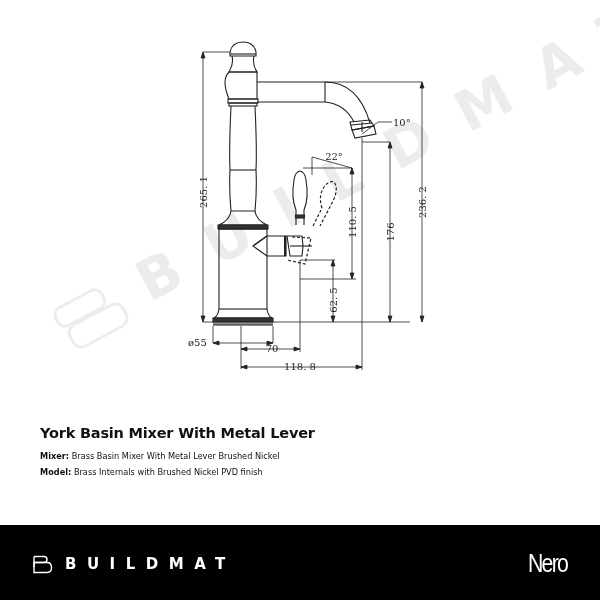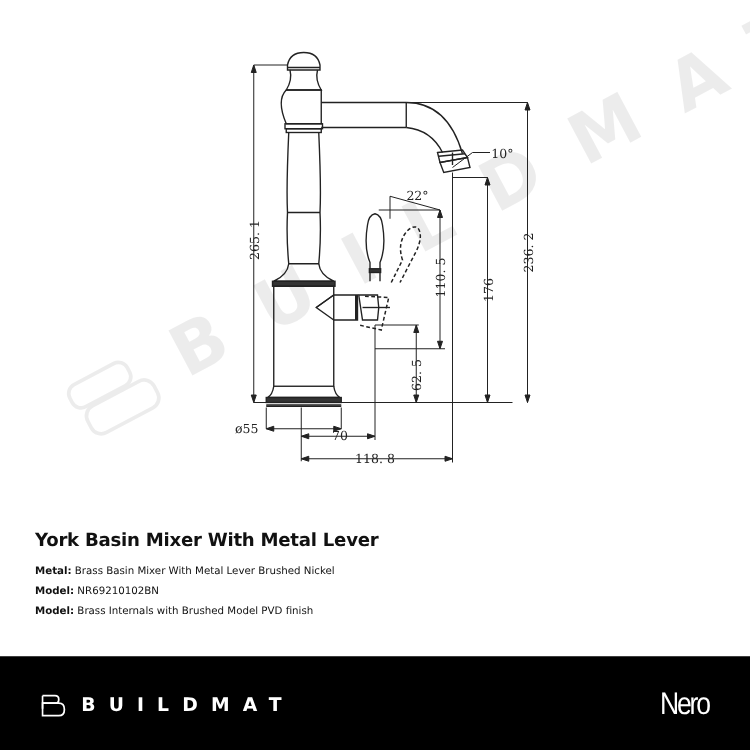--- a/index.html
+++ b/index.html
@@ -4,21 +4,21 @@
   <style>
     * { margin: 0; padding: 0; box-sizing: border-box; }
     html, body { width: 600px; height: 600px; background: #ffffff; overflow: hidden; }
     body { position: relative; font-family: "DejaVu Sans", "Liberation Sans", sans-serif; color: #111; }
 
     .drawing { position: absolute; left: 0; top: 0; width: 600px; height: 400px; }
     .drawing svg { position: absolute; left: 0; top: 0; }
 
     .dim-text { font-family: "DejaVu Serif", "Liberation Serif", serif; font-size: 10px; fill: #222; }
 
-    .info { position: absolute; left: 28px; top: 425px; width: 560px; }
+    .info { position: absolute; left: 40px; top: 425px; width: 560px; }
     .title { font-family: "DejaVu Sans", "Liberation Sans", sans-serif; font-weight: bold; font-size: 14.5px; color: #111; letter-spacing: -0.2px; margin-bottom: 10px; white-space: nowrap; }
     .spec { font-family: "DejaVu Sans", "Liberation Sans", sans-serif; font-size: 8.2px; color: #111; line-height: 11px; margin-bottom: 5px; white-space: nowrap; }
     .spec b { font-weight: bold; }
 
     .footer { position: absolute; left: 0; top: 525px; width: 600px; height: 75px; background: #000000; }
     .brand { position: absolute; left: 33px; top: 28px; height: 22px; display: flex; align-items: center; }
     .brand-logo { width: 20px; height: 19px; margin-right: 12px; }
     .brand-name { font-family: "DejaVu Sans", "Liberation Sans", sans-serif; font-weight: bold; color: #fff; font-size: 15px; letter-spacing: 10.5px; }
     .partner { position: absolute; right: 33px; top: 24px; font-family: "Liberation Sans", "DejaVu Sans", sans-serif; font-size: 25px; color: #fff; letter-spacing: -2px; font-weight: normal; transform: scaleX(0.85); transform-origin: right center; }
   </style>
@@ -152,23 +152,22 @@
       <text class="dim-text" x="272" y="352" text-anchor="middle">70</text>
       <text class="dim-text" x="300" y="370" text-anchor="middle">118. 8</text>
       <text class="dim-text" x="334" y="160" text-anchor="middle" font-size="9">22°</text>
       <text class="dim-text" x="393" y="126" font-size="11">10°</text>
     </g>
   </svg>
 </div>
 
 <div class="info">
   <div class="title">York Basin Mixer With Metal Lever</div>
-  <div class="spec"><b>Metal:</b> <span>Brass Basin Mixer With Metal Lever Brushed Nickel</span></div>
-  <div class="spec"><b>Model:</b> <span>NR69210102BN</span></div>
-  <div class="spec"><b>Model:</b> <span>Brass Internals with Brushed Model PVD finish</span></div>
+  <div class="spec"><b>Mixer:</b> <span>Brass Basin Mixer With Metal Lever Brushed Nickel</span></div>
+  <div class="spec"><b>Model:</b> <span>Brass Internals with Brushed Nickel PVD finish</span></div>
 </div>
 
 <div class="footer">
   <div class="brand">
     <svg class="brand-logo" viewBox="0 0 20 19">
       <path d="M 1 1.5 L 11 1.5 Q 14 1.5 14 4.5 Q 14 7.5 11 7.5 L 1 7.5" fill="none" stroke="#fff" stroke-width="1.4"></path>
       <path d="M 1 7.5 L 14 7.5 Q 18.5 7.5 18.5 12.5 Q 18.5 17.5 14 17.5 L 1 17.5 Z" fill="none" stroke="#fff" stroke-width="1.4"></path>
       <path d="M 1 1.5 L 1 12" fill="none" stroke="#fff" stroke-width="1.4"></path>
     </svg>
     <span class="brand-name">BUILDMAT</span>

